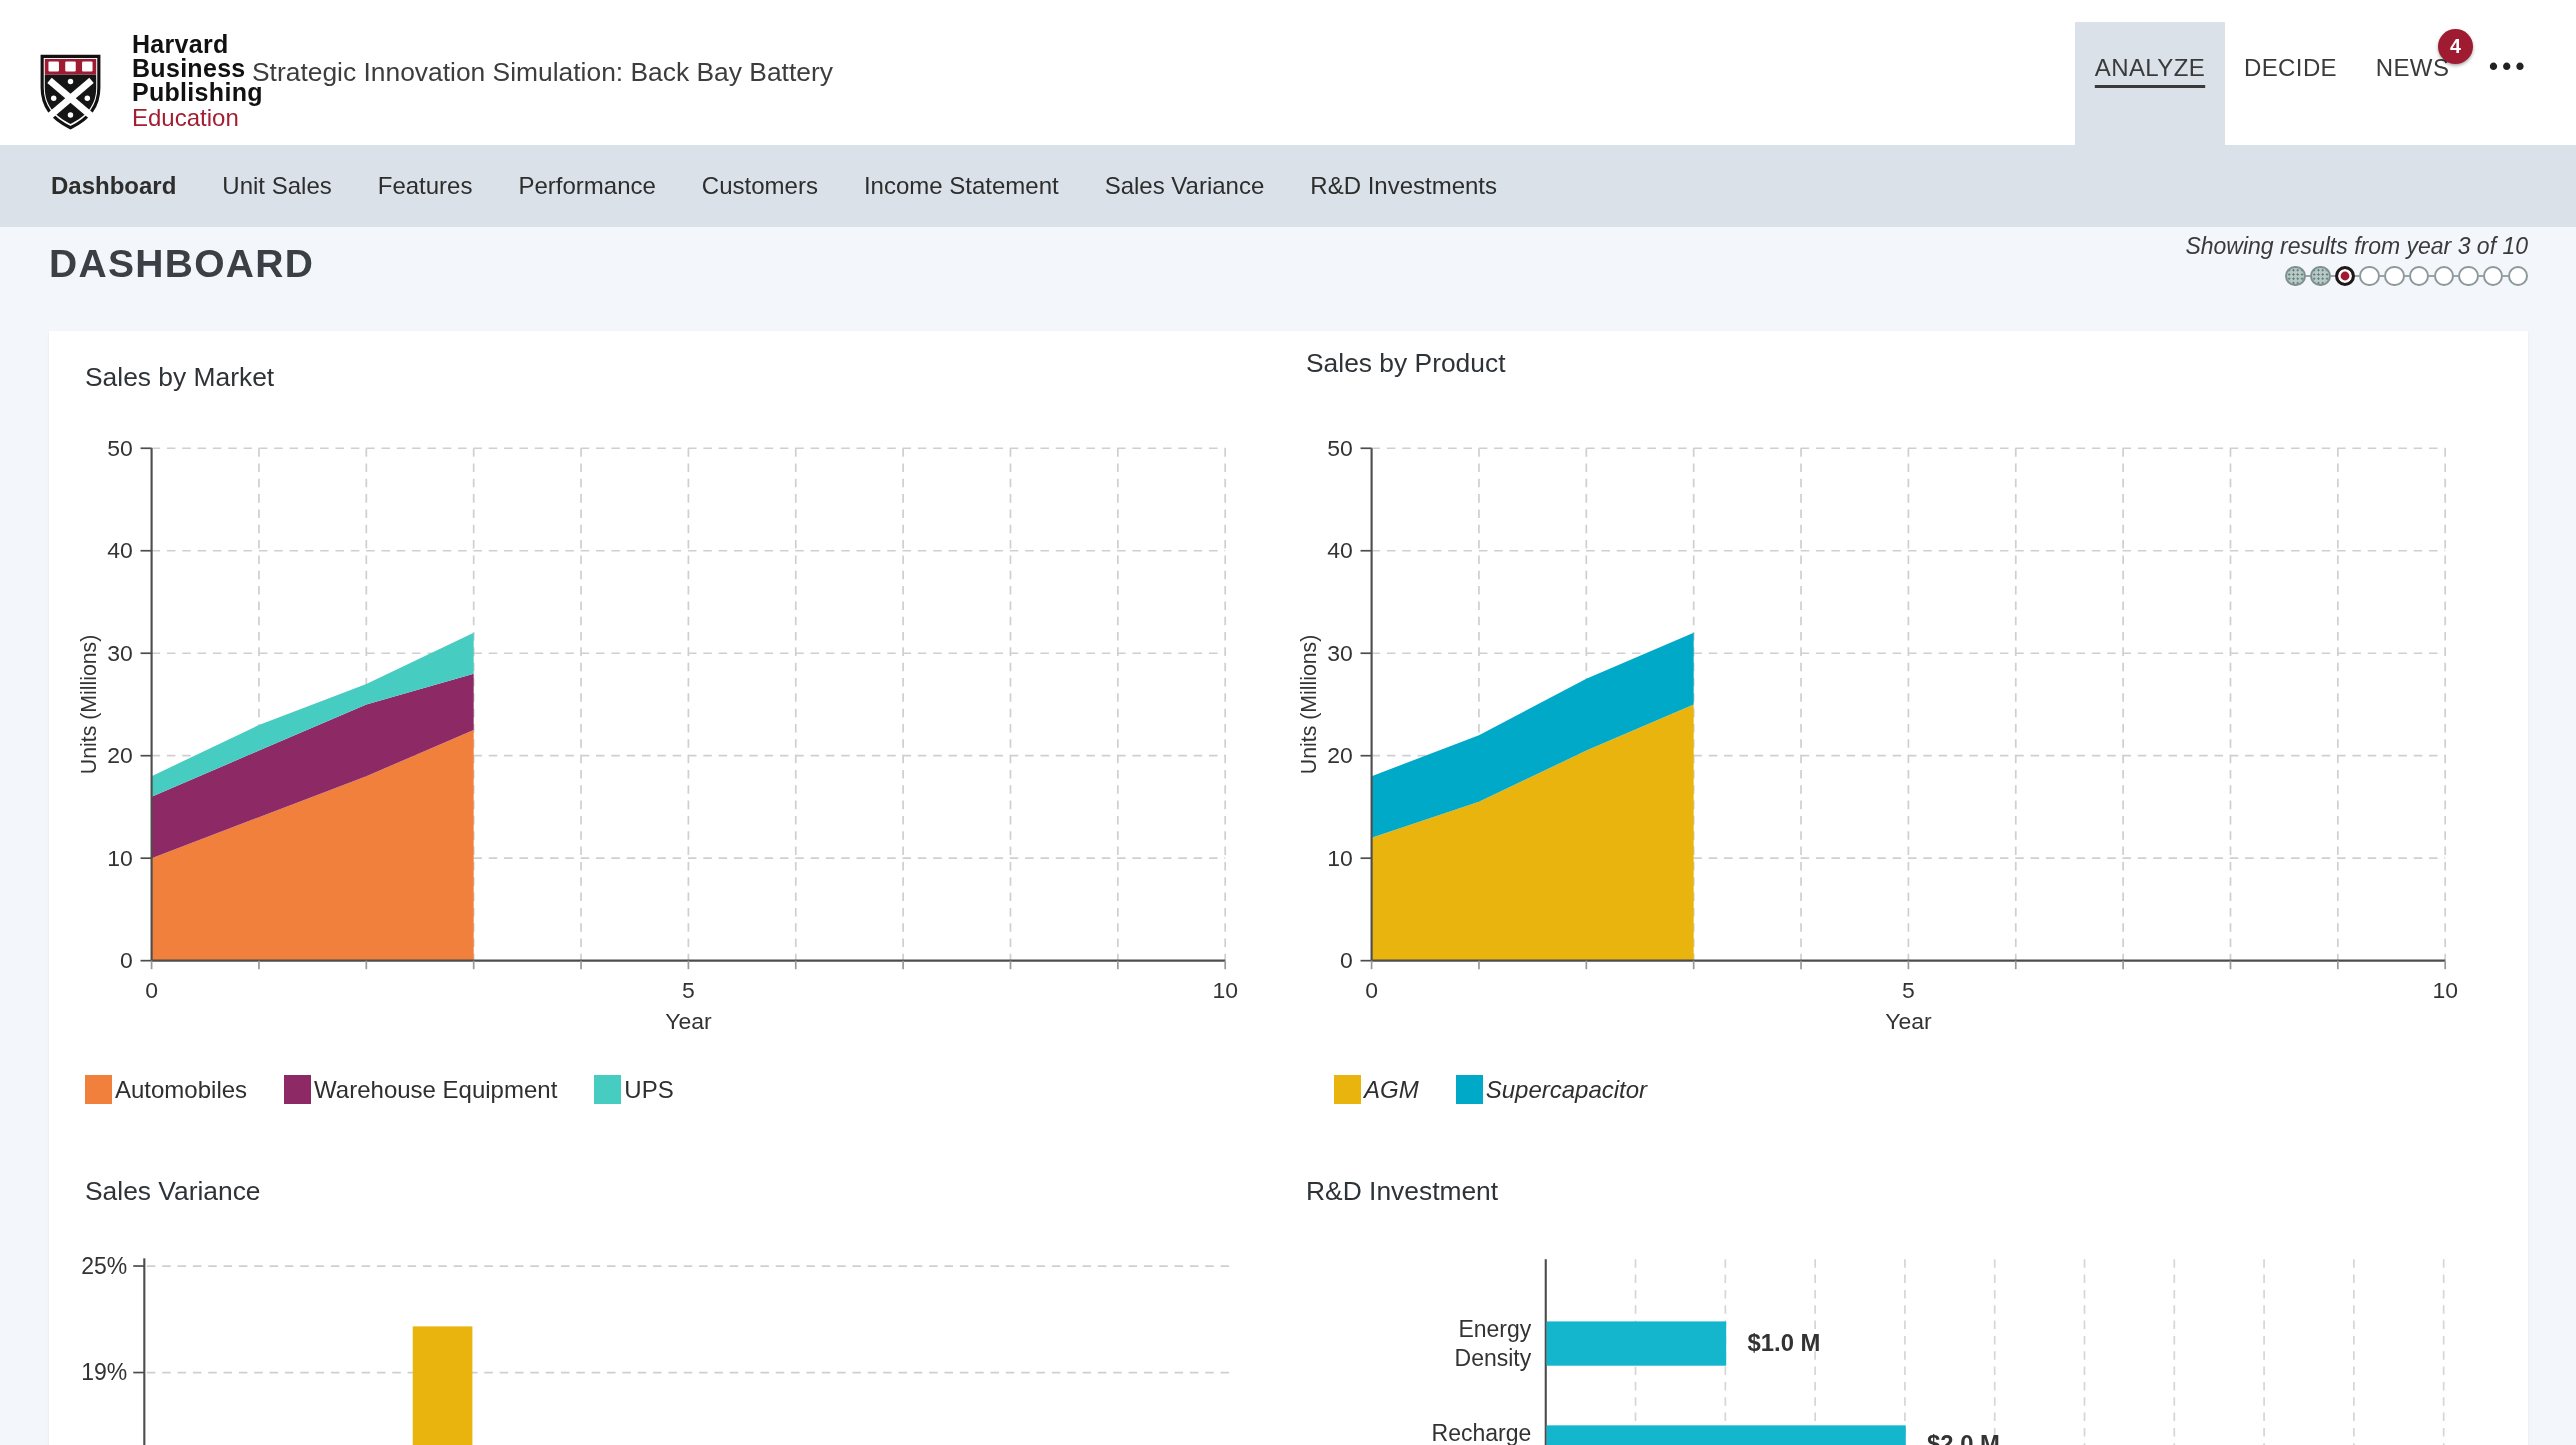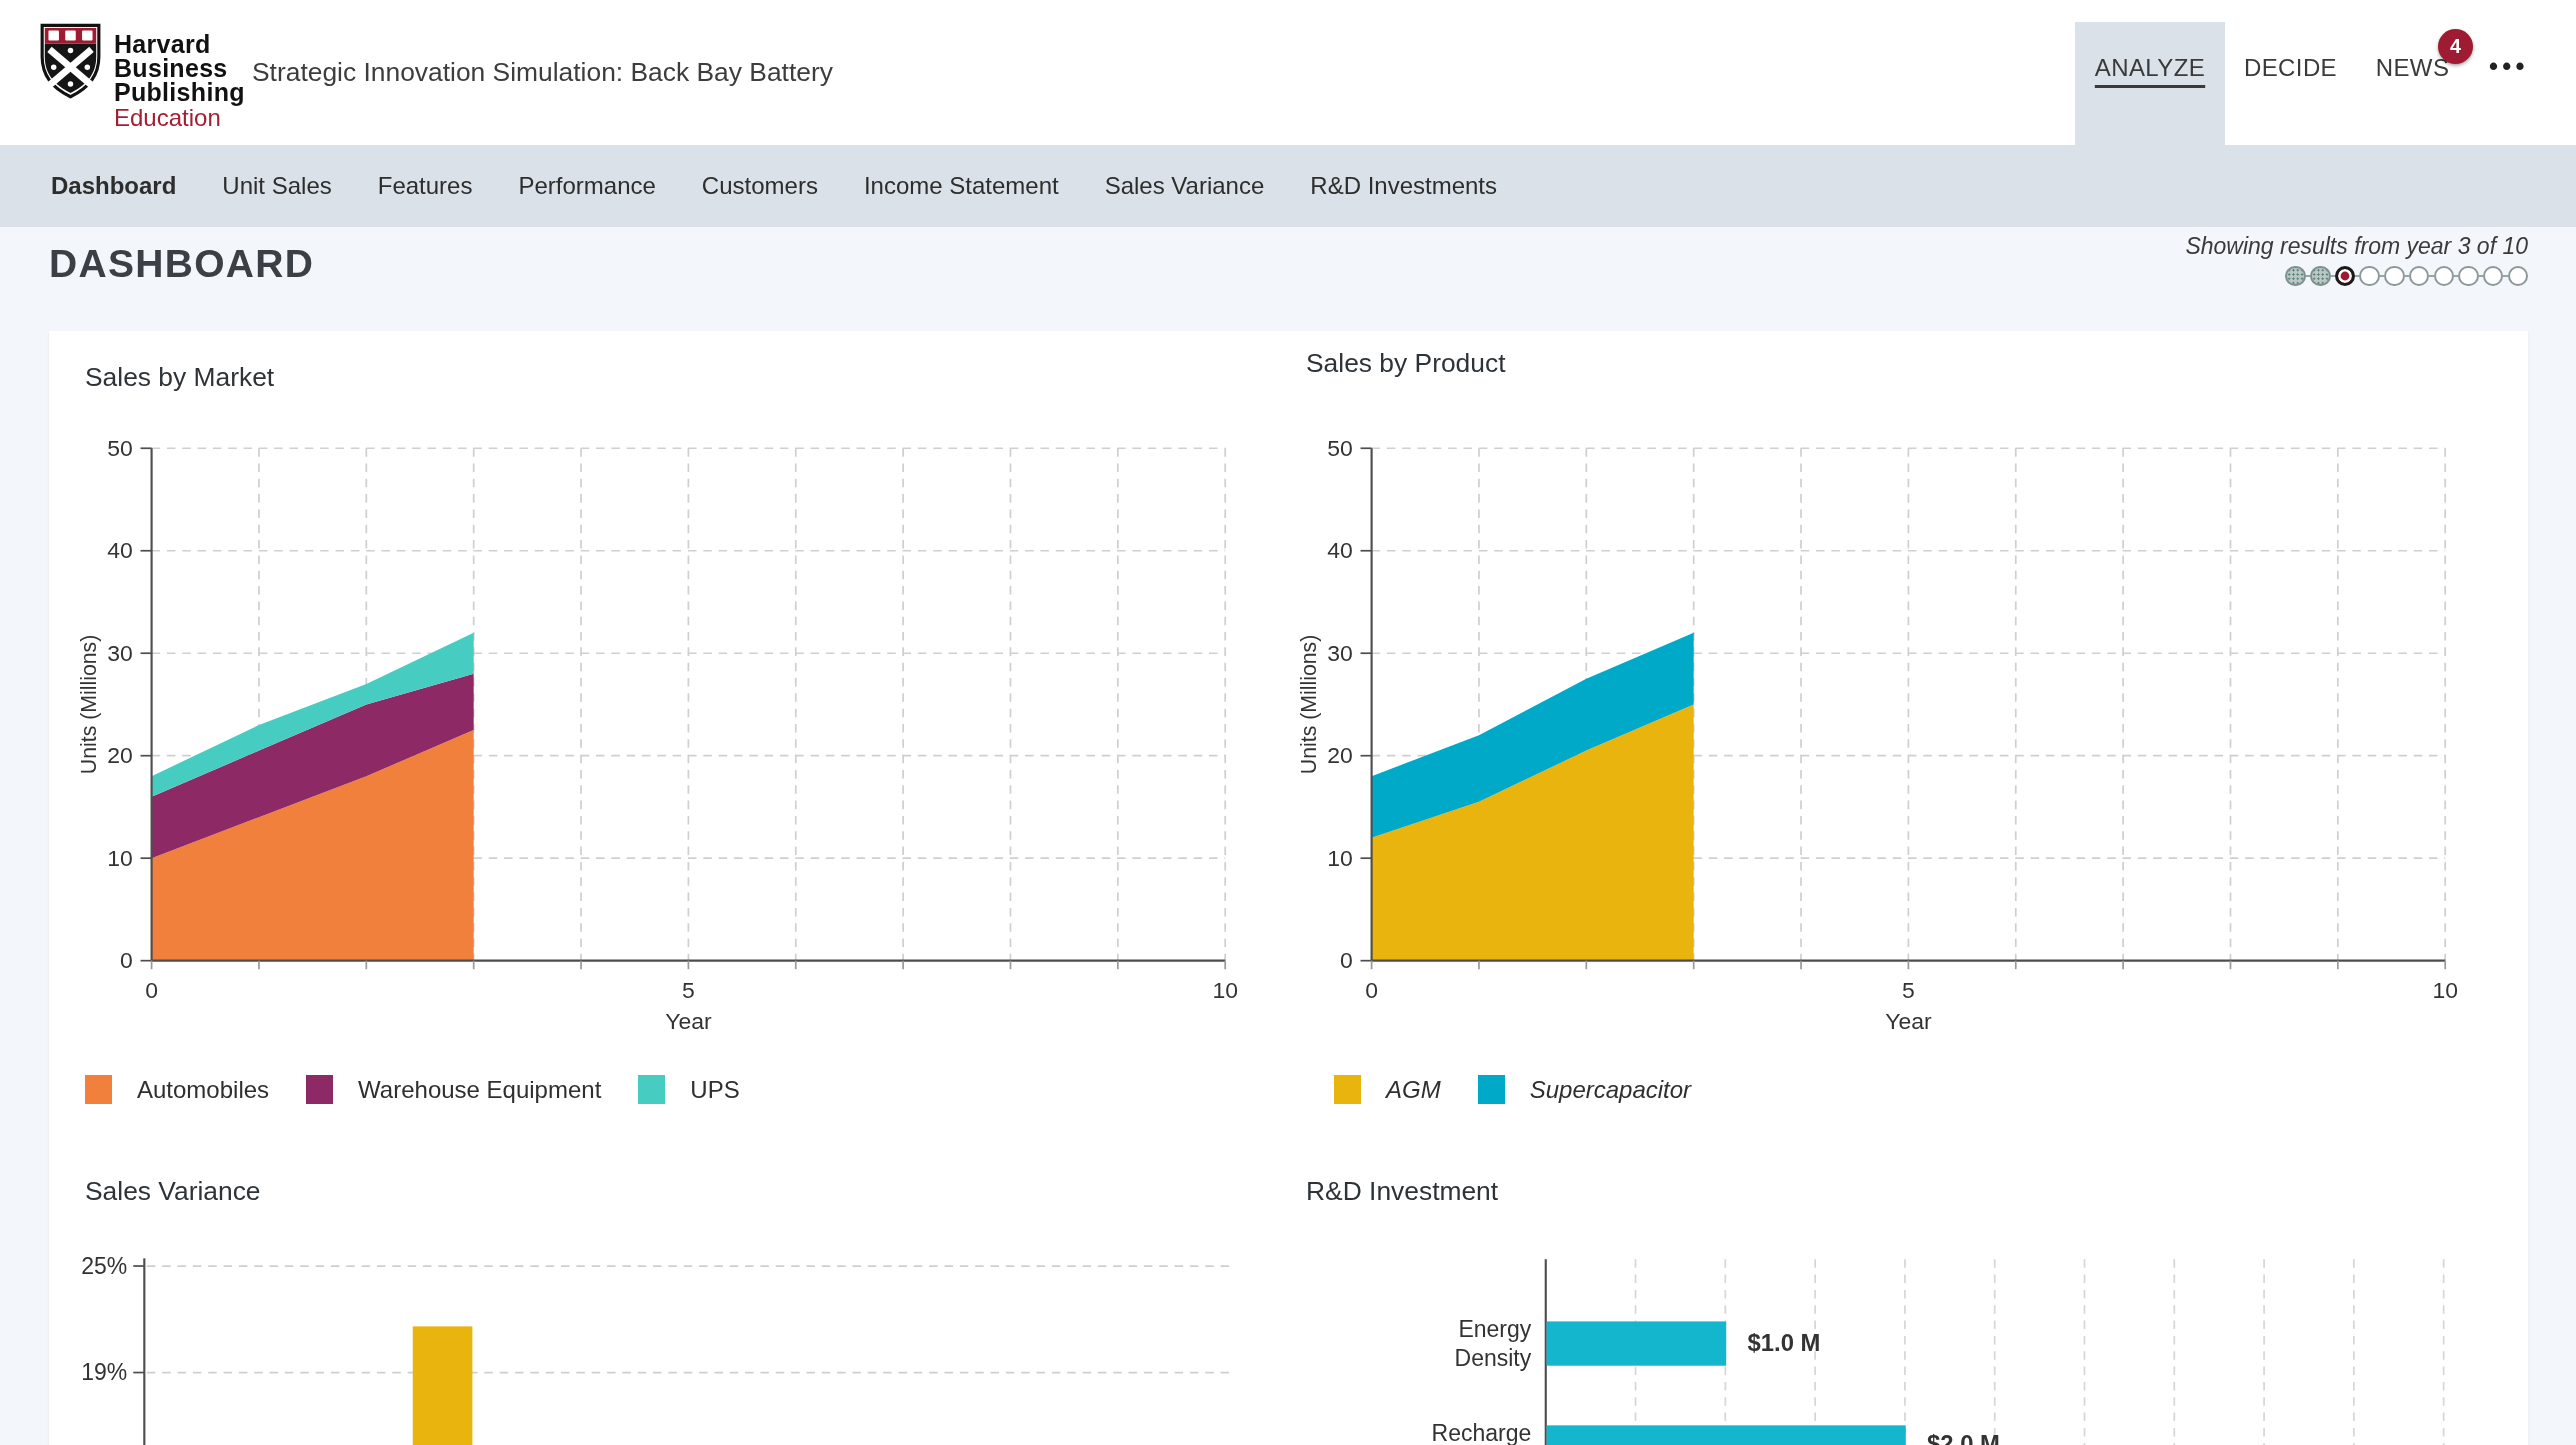--- a/index.html
+++ b/index.html
@@ -1,20 +1,20 @@
 <!DOCTYPE html>
 <html style="font-size:13.6px"><head>
 <meta charset="utf-8">
 <style>
   html,body{margin:0;padding:0;background:#e9edf1;}
   #app{position:relative;width:2576px;height:1446px;background:#f3f6fa;overflow:hidden;
        font-family:"Liberation Sans","DejaVu Sans",sans-serif;color:#333;}
   
   .header{position:absolute;left:0;top:0;width:2576px;height:145px;background:#ffffff;}
-  .logo{position:absolute;left:39px;top:22px;display:flex;gap:12px;align-items:flex-start;}
+  .logo{position:absolute;left:39px;top:22px;display:flex;gap:30px;align-items:flex-end;}
   .logo-text{padding-top:10.2px;}
   .logo-line{font-size:25px;font-weight:bold;line-height:24px;color:#111;letter-spacing:0.3px;}
   .logo-sub{font-size:24px;line-height:27px;color:#a41e33;font-weight:500;}
   .sim-title{position:absolute;left:252px;top:0;height:105px;line-height:145px;font-size:26.4px;color:#3d3d3d;}
   .tab-active-bg{position:absolute;left:2075px;top:22px;width:150px;height:123px;background:#dae1e8;}
   .nav-item{position:absolute;top:0;height:135px;line-height:135px;font-size:24px;color:#3a3a3a;
             letter-spacing:0.4px;text-align:center;cursor:pointer;}
   .nav-prepare{left:1941px;width:119px;}
   .nav-analyze{left:2075px;width:150px;text-decoration:underline;text-decoration-thickness:2.6px;text-underline-offset:9.4px;}
   .nav-decide{left:2240px;width:101px;}
@@ -49,21 +49,21 @@
   .ct-4{left:1306px;top:1176px;}
   .chart-svg{position:absolute;overflow:hidden;}
   .svg-1{left:77px;top:426px;}
   .svg-2{left:1297px;top:426px;}
   .svg-3{left:77px;top:1167px;}
   .svg-4{left:1297px;top:1167px;}
   svg text{font-family:"Liberation Sans","DejaVu Sans",sans-serif;fill:#333;}
   .legend{position:absolute;top:1075px;display:flex;align-items:center;gap:37px;}
   .lg-1{left:85px;}
   .lg-2{left:1334px;font-style:italic;}
-  .legend-item{display:flex;align-items:center;gap:25px;}
+  .legend-item{display:flex;align-items:center;gap:3px;}
   .legend-swatch{width:27px;height:29px;display:inline-block;}
   .legend-label{font-size:24px;color:#2f2f2f;}
 </style>
 </head>
 <body>
 
 <div id="app">
 
   <div class="header">
     <div class="logo">

